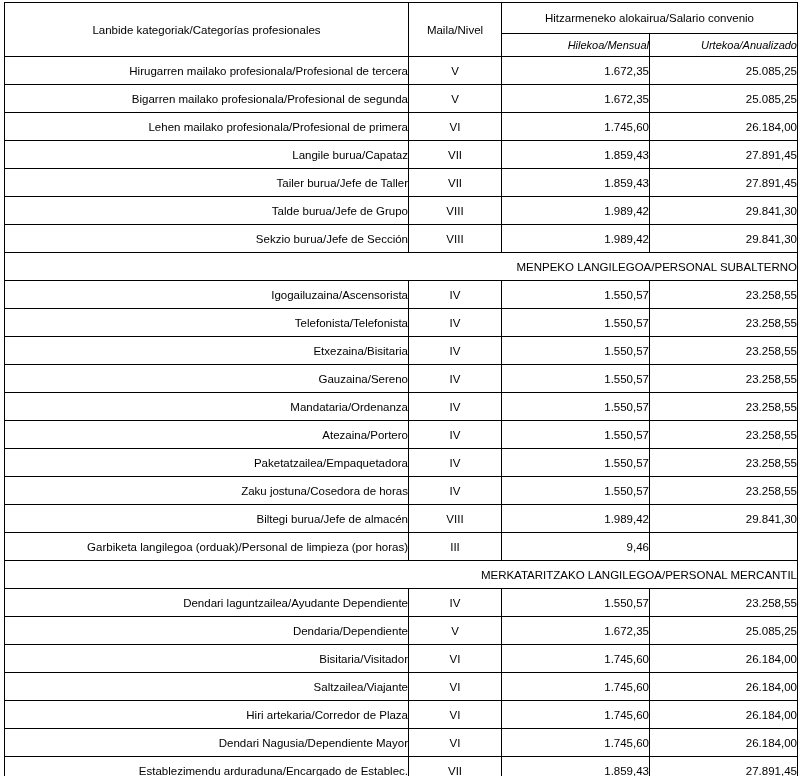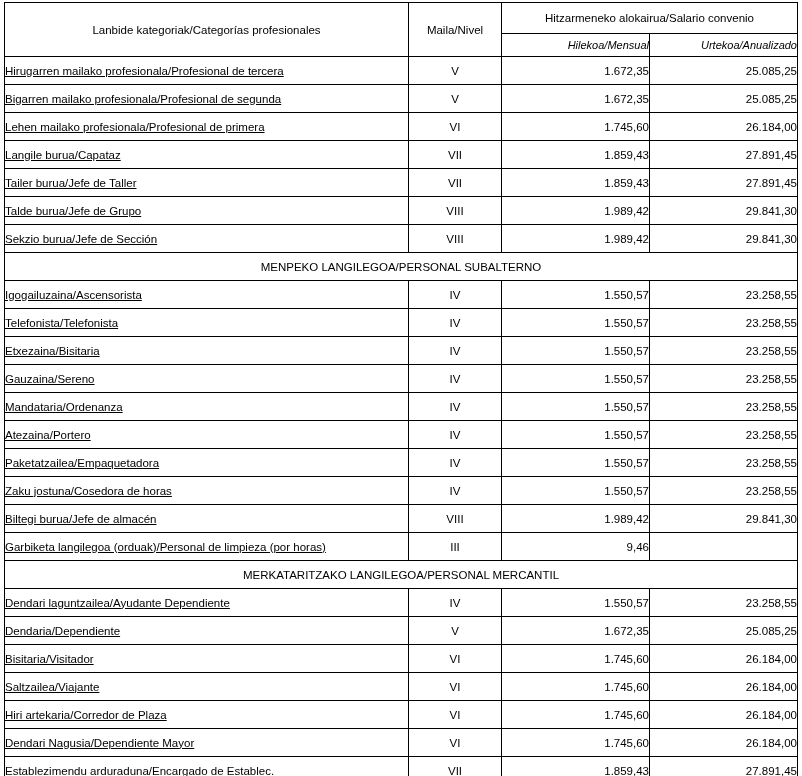--- a/index.html
+++ b/index.html
@@ -41,33 +41,32 @@
     text-align: right;
     font-style: italic;
     font-size: 11px;
     height: 22px;
     padding: 2px 4px;
   }
   .row-cell {
     height: 27px;
   }
   .cat {
-    text-align: left;
+    text-align: right;
     padding-left: 7px;
-    text-decoration: underline;
   }
   .level {
     text-align: center;
   }
   .num {
     text-align: right;
     padding-right: 9px;
   }
   .section-row td {
-    text-align: center;
+    text-align: right;
     padding-left: 7px;
     height: 27px;
   }
 </style>
 </head>
 <body>
 
 <table id="wage-table">
   <colgroup>
     <col class="col-cat">

